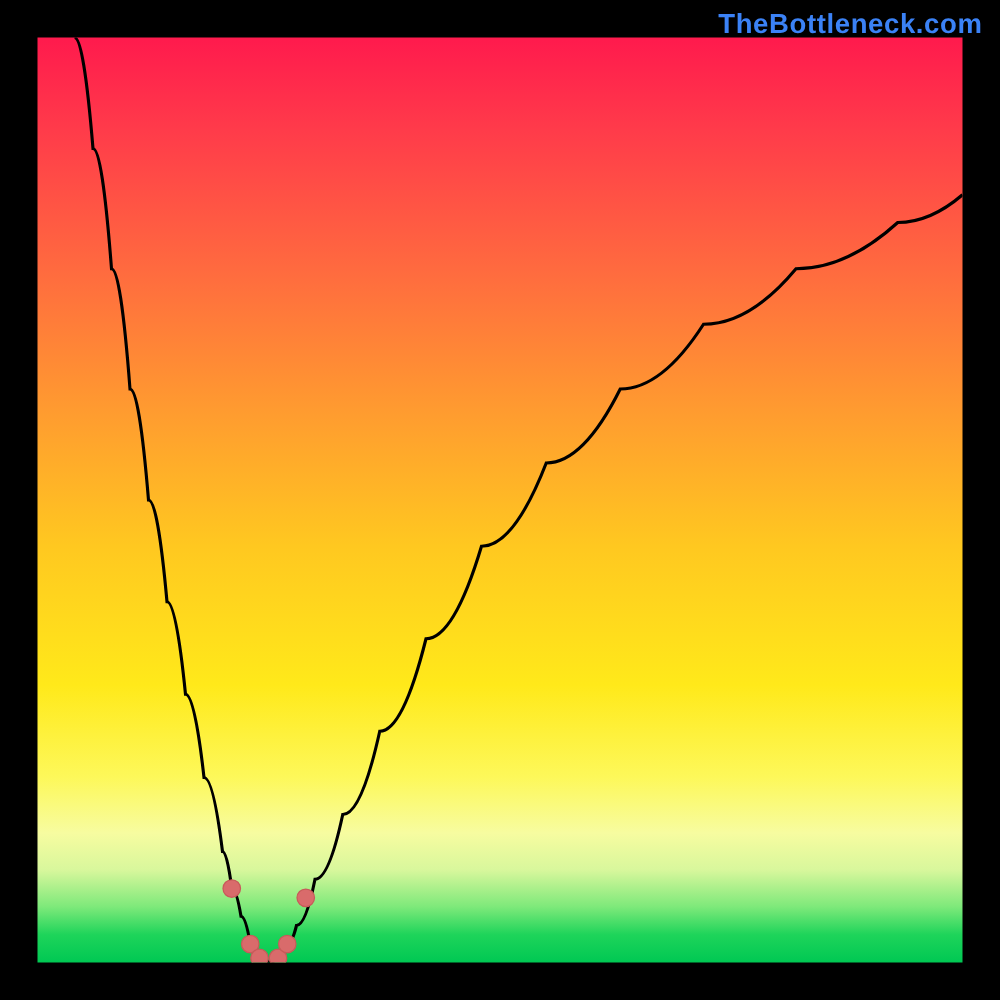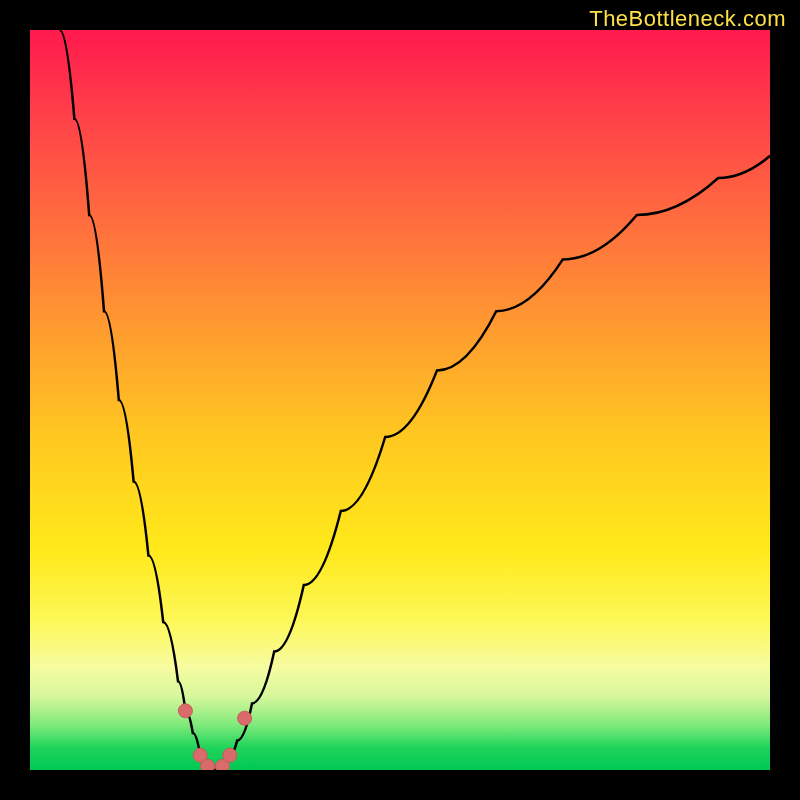--- a/index.html
+++ b/index.html
@@ -29,23 +29,23 @@
       #d8f79c 90%,
       #7de97a 94%,
       #1ed45a 97%,
       #00c853 100%
     );
   }
   .watermark {
     position: absolute;
     top: 6px;
     right: 14px;
-    color: #fde047;
+    color: #3b82f6;
     font-size: 22px;
-    font-weight: 400;
+    font-weight: 700;
     letter-spacing: 0.5px;
     z-index: 5;
   }
   svg.curve {
     position: absolute;
     left: 0;
     top: 0;
     width: 740px;
     height: 740px;
     z-index: 2;

